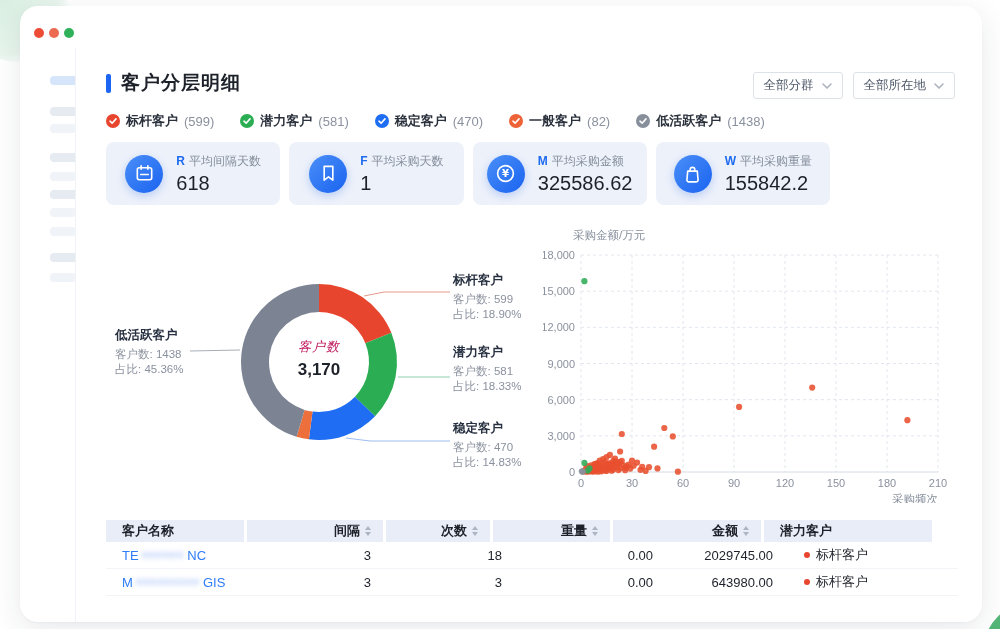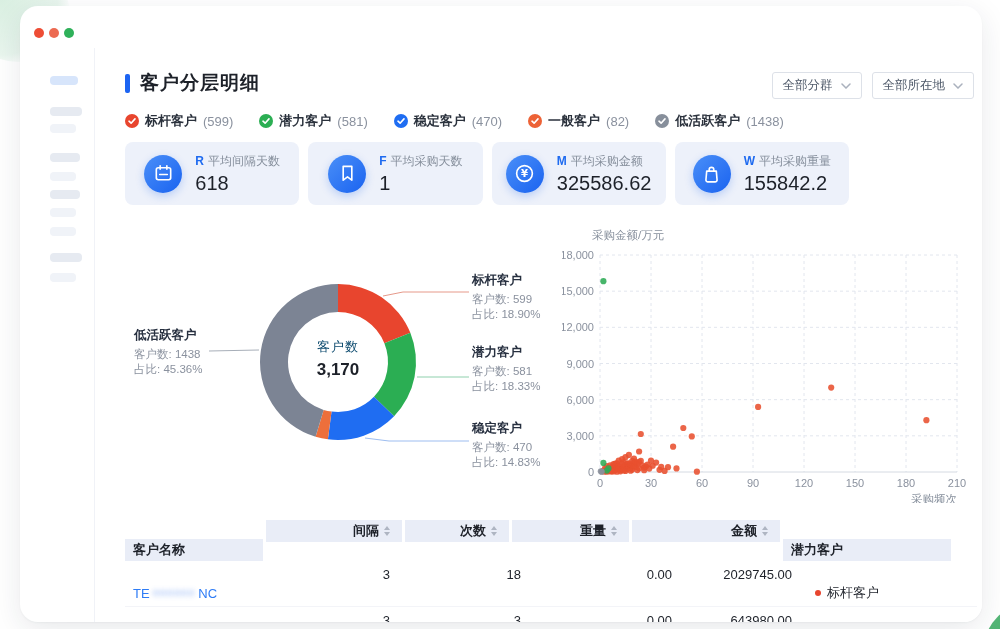--- a/index.html
+++ b/index.html
@@ -23,21 +23,21 @@
   .dot { width:10px; height:10px; border-radius:50%; }
 
   
   .sidebar { position:absolute; left:0; top:0; width:58px; height:100%; }
   .sbar { position:absolute; left:30px; height:9px; border-radius:4px; }
   .tone-active { background:#d7e5fb; }
   .tone-dark   { background:#e6eaf1; }
   .tone-light  { background:#f0f3f8; }
 
   
-  .main { position:absolute; left:74px; top:42px; width:904px; height:574px;
+  .main { position:absolute; left:55px; top:42px; width:904px; height:574px;
     background:#fff; border-left:1px solid #f0f2f7; }
 
   
   .page-head { position:absolute; left:30px; top:22px; display:flex; align-items:center; gap:10px; }
   .accent-bar { width:5px; height:19px; border-radius:2px; background:#1c64f2; }
   .page-title { font-size:19px; font-weight:700; color:#1d2129; letter-spacing:1px; }
   .filters { position:absolute; right:24px; top:24px; display:flex; gap:10px; }
   .filter-btn { height:27px; display:flex; align-items:center; gap:8px; padding:0 10px;
     background:#fff; border:1px solid #dde1e8; border-radius:3px; font-size:12.5px; color:#4e5969; cursor:pointer; }
 
@@ -57,36 +57,36 @@
     box-shadow:0 3px 8px rgba(26,99,240,.25); }
   .kpi-meta { display:flex; flex-direction:column; }
   .kpi-line1 { font-size:12px; color:#868f9c; }
   .kpi-letter { color:#1f6bf0; font-weight:700; margin-right:4px; }
   .kpi-value { font-size:20px; font-weight:400; color:#1d2129; margin-top:2px; }
 
   
   .donut-svg { position:absolute; left:93px; top:164px; }
   .callout-svg { position:absolute; left:30px; top:200px; pointer-events:none; }
   .donut-center { position:absolute; left:163px; top:290px; width:160px; text-align:center; }
-  .donut-center-label { font-size:13px; color:#0c4a6e; letter-spacing:1px; }
+  .donut-center-label { font-size:13px; color:#be185d; letter-spacing:1px;font-style:italic; }
   .donut-center-value { font-size:17px; font-weight:700; color:#1d2129; margin-top:4px; }
   .callout { position:absolute; width:110px; }
   .callout .c-title { font-size:12.5px; font-weight:700; color:#273040; margin-bottom:3px; }
   .callout .c-line { font-size:11.5px; color:#8a919e; line-height:15px; }
 
   .scatter-svg { position:absolute; left:467px; top:177px; }
 
   
   .table { position:absolute; left:30px; top:472px; width:852px; font-size:13px; }
   .thead { display:flex; gap:3px; }
   .th { height:22px; background:#e9edf7; color:#1d2129; font-weight:700;
     display:flex; align-items:center; cursor:pointer; }
   .trow { display:flex; gap:3px; border-bottom:1px solid #f3f4f8; cursor:pointer; }
   .td { height:26px; display:flex; align-items:center; color:#1d2129; }
-  .al { justify-content:flex-start; padding-left:8px;margin-top:19px; }
+  .al { justify-content:flex-start; padding-left:16px; }
   .ar { justify-content:flex-end; padding-right:12px; }
   .name-link { color:#2e7cf6; cursor:pointer; display:flex; align-items:flex-start; }
   .masked { filter:blur(2.5px); opacity:.7; font-size:11px; letter-spacing:1px; margin:0 3px; color:#5b8ef0; }
   .type-dot { width:6px; height:6px; border-radius:50%; margin-right:6px; flex:0 0 6px; }
   .sort { display:flex; flex-direction:column; gap:2px; margin-left:5px; }
   .tri-up { width:0; height:0; border-left:3.5px solid transparent; border-right:3.5px solid transparent; border-bottom:4px solid #aeb5c2; }
   .tri-dn { width:0; height:0; border-left:3.5px solid transparent; border-right:3.5px solid transparent; border-top:4px solid #aeb5c2; }
 </style>
 </head>
 <body>

